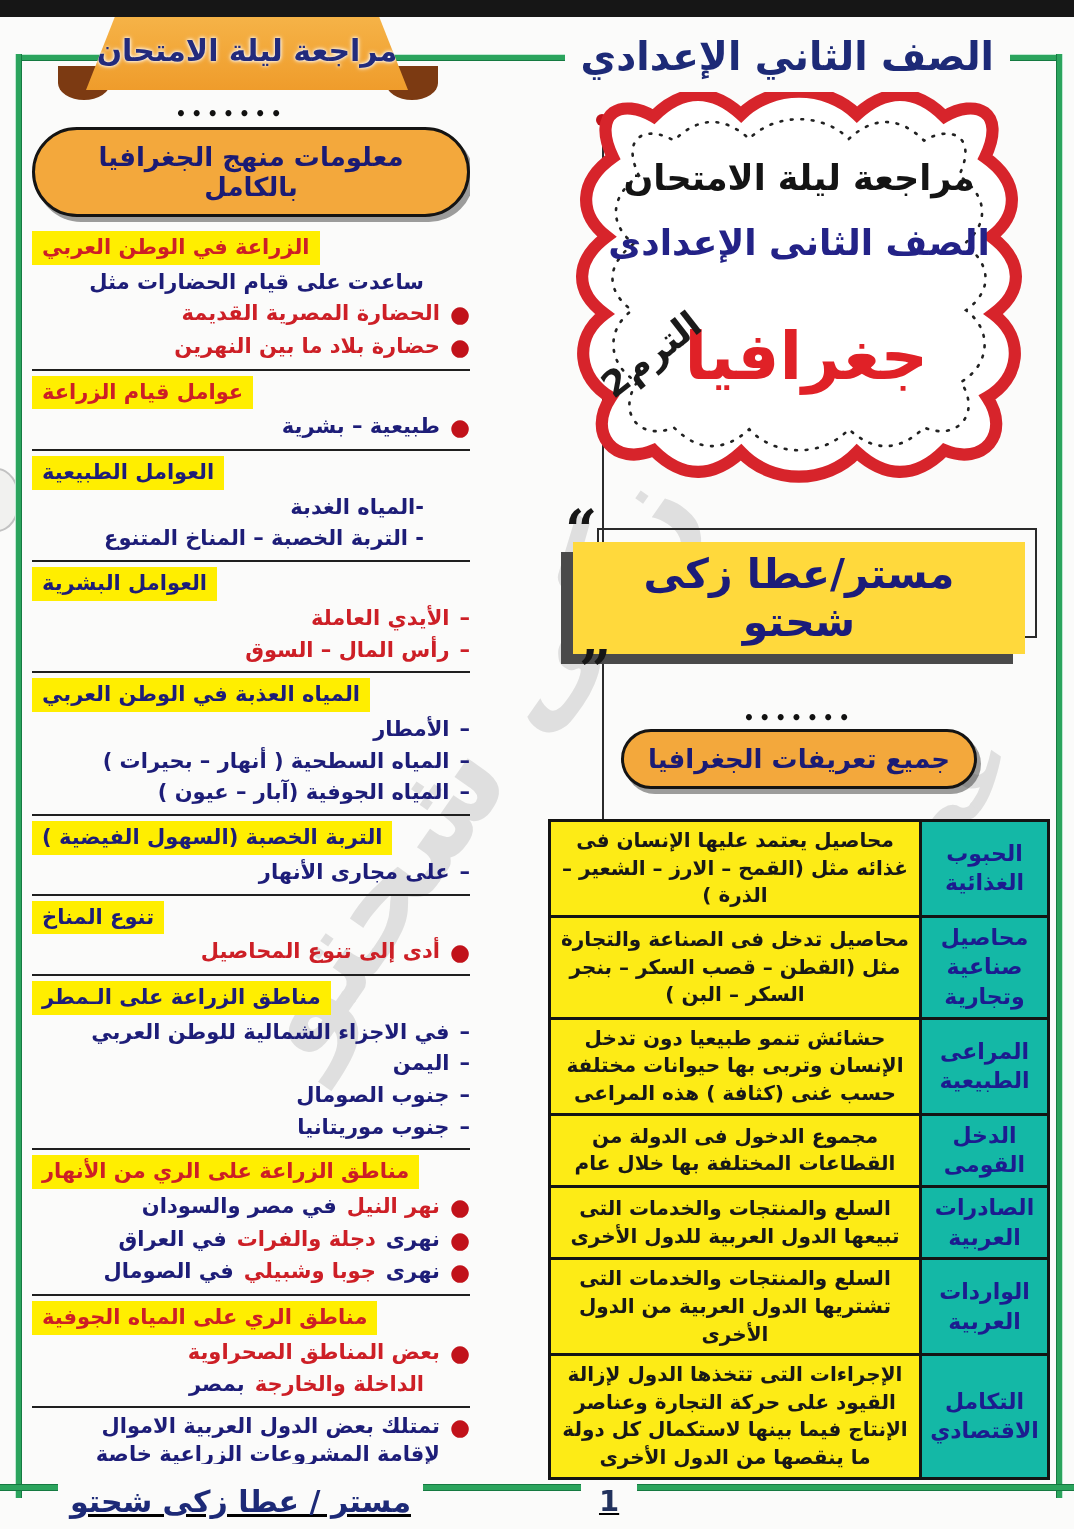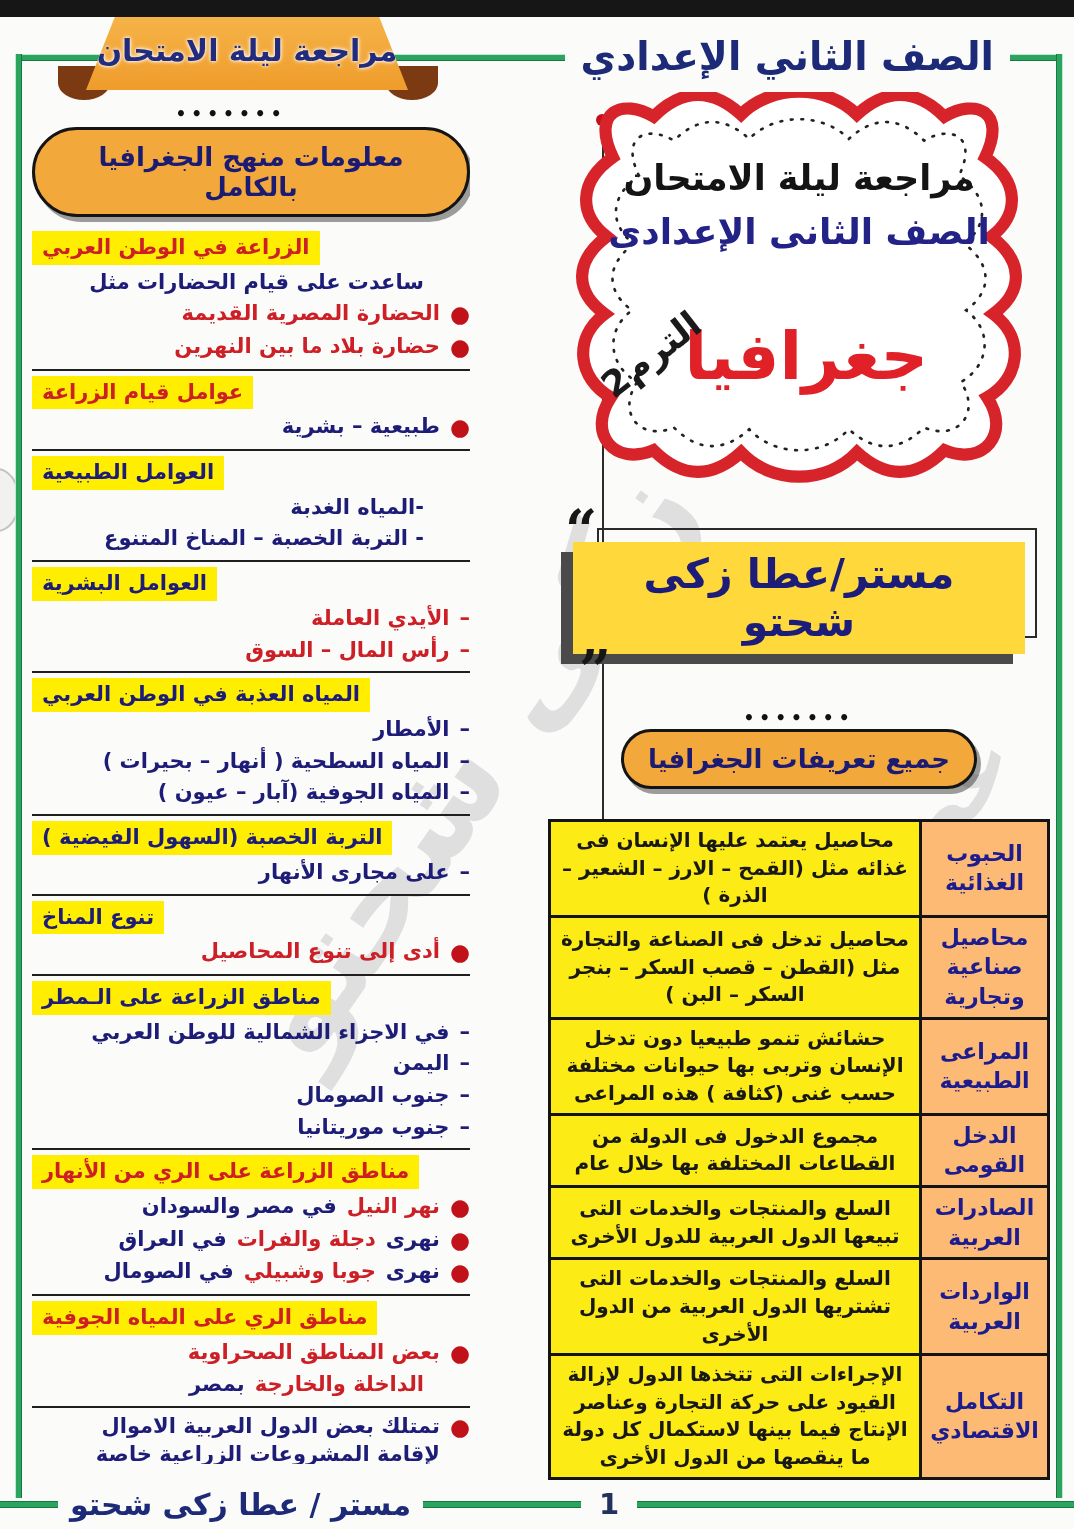--- a/index.html
+++ b/index.html
@@ -57,43 +57,43 @@
   .bullet{color:#c1121a;font-size:23px;line-height:1.2;flex:0 0 auto;margin-top:1px;}
   .dash{flex:0 0 auto;}
   .sep{border-top:2px solid #1f1f1f;margin:7px 0 5px;}
 
   
   .rightcol{position:absolute;left:548px;top:92px;width:502px;z-index:2;}
   .badge{position:relative;width:478px;height:392px;margin:0 auto;}
   .badge svg{position:absolute;inset:0;}
   .badge-text{position:absolute;inset:0;display:flex;flex-direction:column;align-items:center;}
   .badge-l1{margin-top:66px;font-size:35px;color:#141414;}
-  .badge-l2{margin-top:13px;font-size:36px;color:#232287;}
+  .badge-l2{margin-top:24px;font-size:36px;color:#232287;}
   .badge-subject{position:absolute;top:226px;right:110px;font-size:66px;color:#e02127;}
   .badge-term{position:absolute;top:242px;right:330px;font-size:36px;color:#1a1a1a;transform:rotate(-38deg);}
 
   .banner-wrap{position:relative;width:452px;margin:58px auto 0;}
   .banner{
     position:relative;background:#ffd93c;color:#1c1c79;font-size:41px;
     text-align:center;padding:8px 18px;z-index:2;
     box-shadow:-12px 10px 0 #4a4a4a;
   }
   .banner-frame{position:absolute;top:-14px;right:-12px;left:24px;bottom:16px;border:2px solid #2a2a2a;z-index:1;}
   .quote{position:absolute;font-size:56px;color:#161616;line-height:1;z-index:3;font-family:"DejaVu Serif",serif;}
   .quote.open{top:-40px;left:-8px;}
   .quote.close{bottom:-44px;left:6px;}
 
   .defs-dots{text-align:center;letter-spacing:5px;color:#111;font-size:17px;line-height:1;margin:56px 0 2px;}
   .defs-table{width:100%;border-collapse:collapse;margin-top:30px;}
   .defs-table td{border:3px solid #141414;text-align:center;padding:5px 8px;}
-  .td-term{background:#fdba74;color:#1c1c8f;font-size:22px;width:128px;line-height:1.35;}
+  .td-term{background:#14b8a6;color:#1c1c8f;font-size:22px;width:128px;line-height:1.35;}
   .td-def{background:#fdeb16;color:#181818;font-size:20px;line-height:1.38;}
 
   
-  .footer{position:absolute;left:0;top:1484px;width:1074px;height:40px;display:flex;align-items:center;direction:ltr;z-index:4;}
+  .footer{position:absolute;left:0;top:1484px;width:1074px;height:40px;display:flex;align-items:flex-start;direction:ltr;z-index:4;text-decoration:underline;}
   .fseg{height:7px;background:#2ba45d;border-top:1px solid #157a41;border-bottom:1px solid #157a41;}
   .fseg.s1{width:58px;}
   .fseg.s2{width:158px;}
   .fseg.s3{flex:1;}
   .footer-teacher{color:#1d2a77;font-size:30px;margin:0 12px;direction:rtl;}
   .page-number{color:#22325d;font-size:29px;margin:0 18px;}
 </style>
 </head>
 <body>
 

